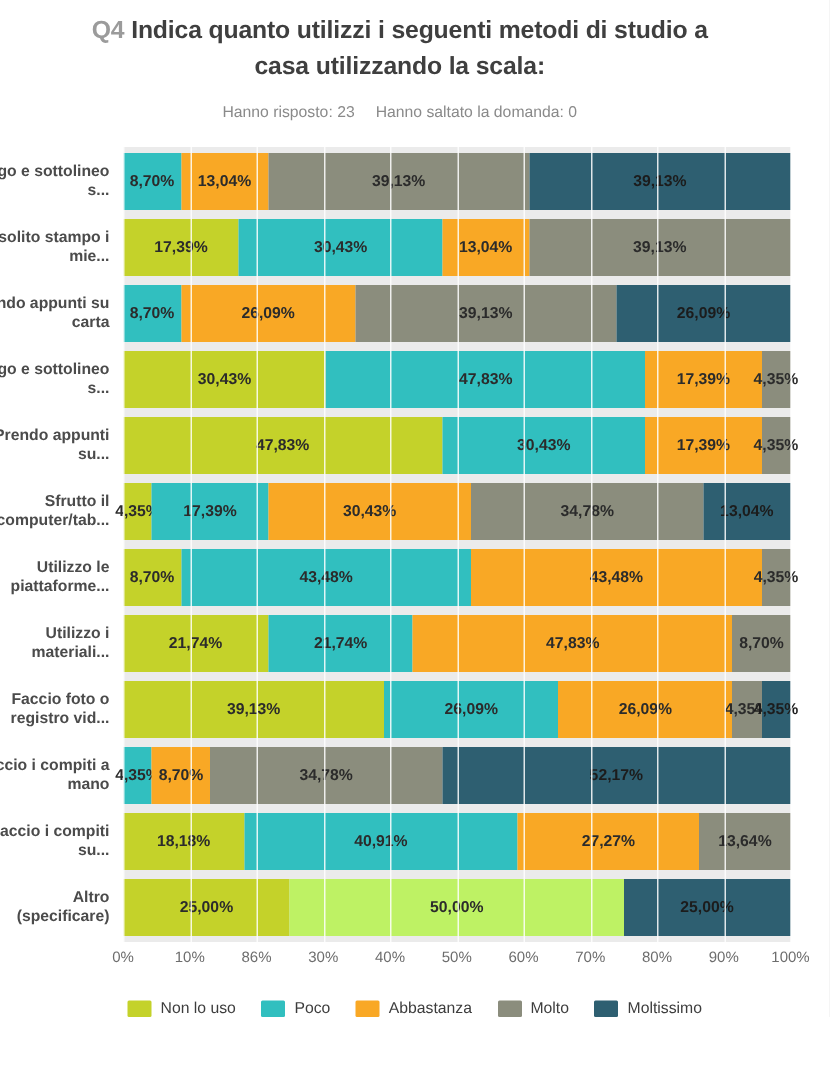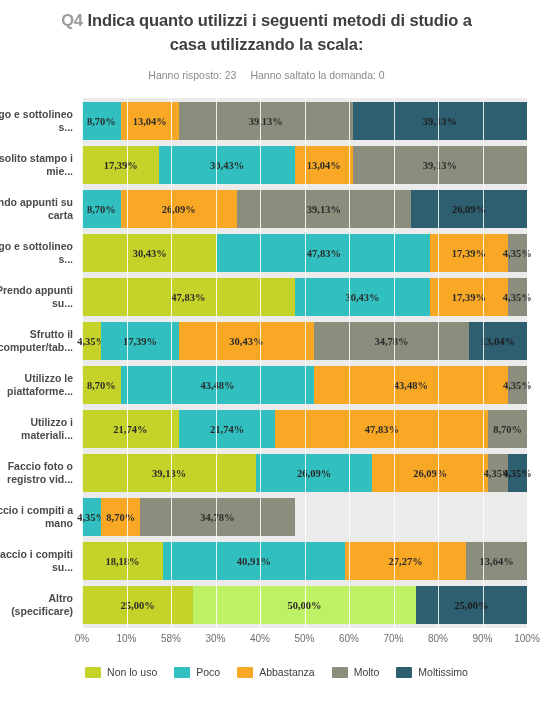--- a/index.html
+++ b/index.html
@@ -107,21 +107,20 @@
   }
   .seg .lbl {
     font-size: 10.5px;
     font-weight: bold;
     color: #2b2b2b;
     white-space: nowrap;
     position: absolute;
     left: 50%;
     transform: translateX(-50%);
     pointer-events: none;
-    font-family: Liberation Serif, serif;
   }
 
   
   .rowlabel {
     position: absolute;
     right: 100%;
     margin-right: 9px;
     top: 0;
     height: 38px;
     width: 160px;
@@ -404,20 +403,23 @@
             <div class="bar">
               <div class="seg" style="width: 4.35%; background: rgb(49, 191, 191);">
                 <span class="lbl">4,35%</span>
               </div>
               <div class="seg" style="width: 8.7%; background: rgb(249, 168, 37);">
                 <span class="lbl">8,70%</span>
               </div>
               <div class="seg" style="width: 34.78%; background: rgb(139, 141, 125);">
                 <span class="lbl">34,78%</span>
               </div>
+              <div class="seg" style="width: 52.17%; background: rgb(46, 95, 113);">
+                <span class="lbl" style="color: rgb(28, 28, 28);">52,17%</span>
+              </div>
             </div>
           </div>
           <div class="row">
             <div class="rowlabel">
               <div>Faccio i compiti</div>
               <div>su...</div>
             </div>
             <div class="bar">
               <div class="seg" style="width: 18.18%; background: rgb(196, 210, 42);">
                 <span class="lbl">18,18%</span>
@@ -448,21 +450,21 @@
               <div class="seg" style="width: 25%; background: rgb(46, 95, 113);">
                 <span class="lbl" style="color: rgb(28, 28, 28);">25,00%</span>
               </div>
             </div>
           </div>
         </div>
     </div>
     <div class="xaxis" id="xaxis">
         <span style="left: 0%;">0%</span>
         <span style="left: 10%;">10%</span>
-        <span style="left: 20%;">58%</span>
+        <span style="left: 20%;">86%</span>
         <span style="left: 30%;">30%</span>
         <span style="left: 40%;">40%</span>
         <span style="left: 50%;">50%</span>
         <span style="left: 60%;">60%</span>
         <span style="left: 70%;">70%</span>
         <span style="left: 80%;">80%</span>
         <span style="left: 90%;">90%</span>
         <span style="left: 100%;">100%</span>
       </div>
   </div>

